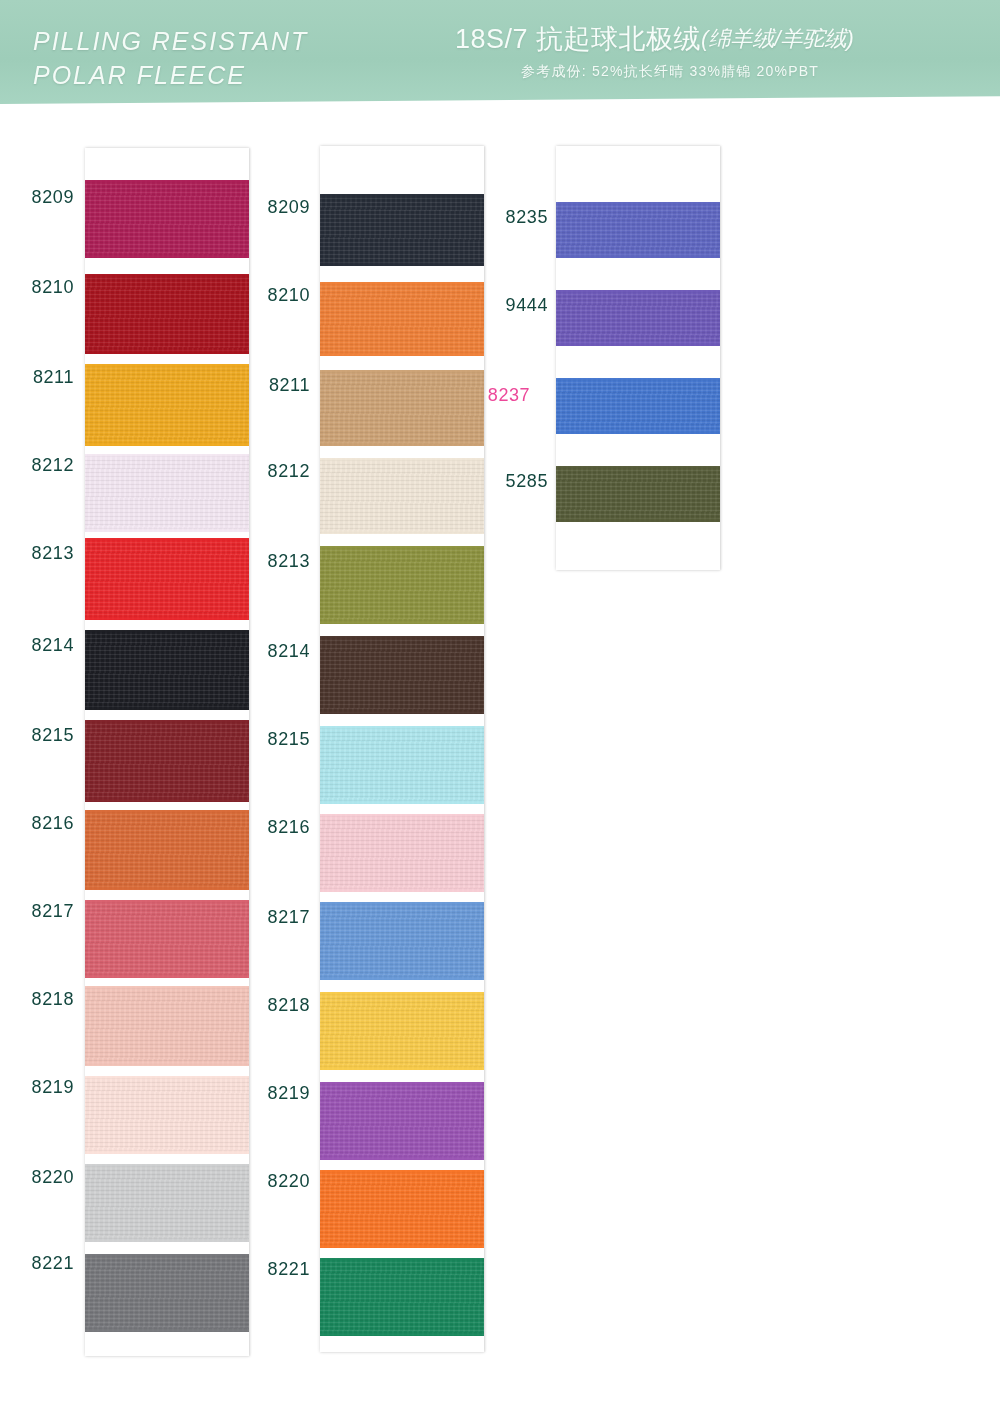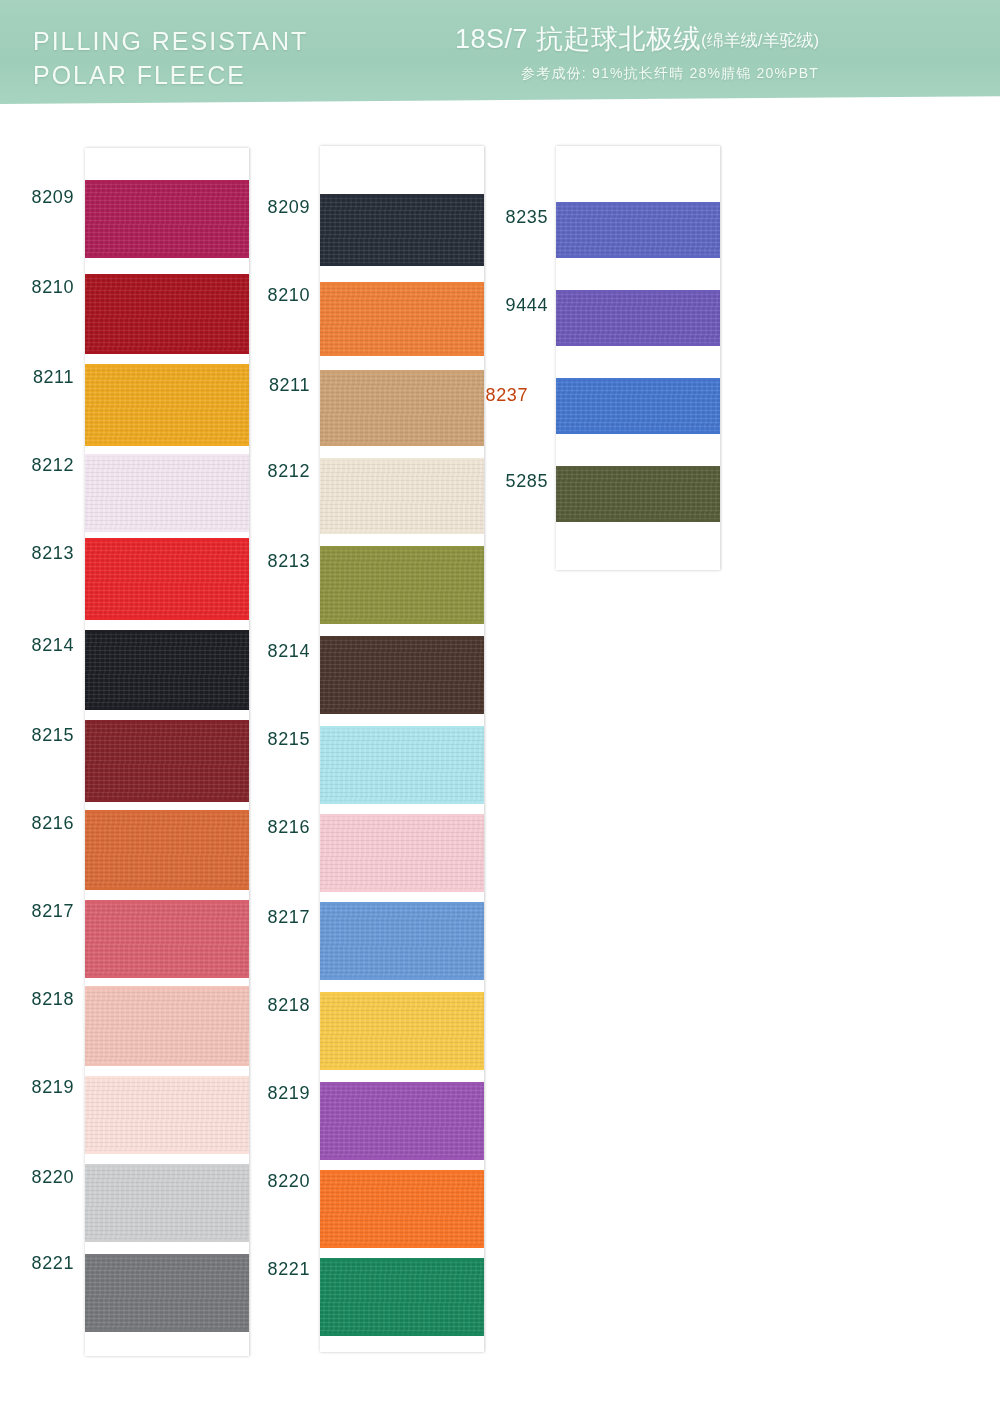--- a/index.html
+++ b/index.html
@@ -41,41 +41,42 @@
   #header-left {
     position: absolute;
     left: 33px; top: 24px;
     color: #f4fbf7;
     font-size: 25px;
     letter-spacing: 2.0px;
     line-height: 34px;
     font-weight: 400;
     text-shadow: 0 1px 2px rgba(120,160,142,0.45);
   }
-  #header-left .ln { display: block; white-space: nowrap; }
+  #header-left .ln { display: block; white-space: nowrap; font-style: italic; }
 
   #header-right {
     position: absolute;
     left: 455px; top: 22px;
     width: 520px;
     color: #f6fcf9;
     text-align: left;
   }
   #brand-line {
     font-size: 27px;
     line-height: 34px;
     font-weight: 500;
     letter-spacing: 0.5px;
     white-space: nowrap;
     text-shadow: 0 1px 2px rgba(120,160,142,0.4);
   }
   #brand-line .paren {
-    font-size: 17px;
+    font-size: 22px;
     letter-spacing: 0px;
     vertical-align: 2px;
+    font-style: italic;
   }
   #compo-line {
     margin-top: 6px;
     margin-left: 66px;
     font-size: 14px;
     line-height: 19px;
     letter-spacing: 1.2px;
     white-space: nowrap;
     color: #f2faf6;
     text-shadow: 0 1px 2px rgba(120,160,142,0.4);
@@ -156,21 +157,21 @@
 
   <div id="header-band">
     <div id="header-left">
       <span class="ln">PILLING RESISTANT</span>
       <span class="ln">POLAR FLEECE</span>
     </div>
     <div id="header-right">
       <div id="brand-line">
         <span>18S/7 抗起球北极绒</span><span class="paren">(绵羊绒/羊驼绒)</span>
       </div>
-      <div id="compo-line">参考成份: 91%抗长纤晴  28%腈锦  20%PBT</div>
+      <div id="compo-line">参考成份: 52%抗长纤晴  33%腈锦  20%PBT</div>
     </div>
   </div>
 
   <div id="cards-root">
       <div class="card" style="left: 85px; top: 148px; width: 164px; height: 1208px; background: rgb(255, 255, 255);">
         <div class="swatch" style="top: 32px; height: 78px; background: rgb(173, 31, 87);">
           <div class="fib"></div>
           <div class="fib2"></div>
           <div class="fuzz-top" style="background: rgb(173, 31, 87);"></div>
           <div class="fuzz-bot" style="background: rgb(173, 31, 87);"></div>
@@ -375,17 +376,17 @@
         </div>
         <div class="swatch" style="top: 320px; height: 56px; background: rgb(86, 92, 57);">
           <div class="fib"></div>
           <div class="fib2"></div>
           <div class="fuzz-top" style="background: rgb(86, 92, 57);"></div>
           <div class="fuzz-bot" style="background: rgb(86, 92, 57);"></div>
         </div>
       </div>
       <div class="label" style="top: 207px; left: 486px; width: 62px; color: rgb(20, 71, 63);">8235</div>
       <div class="label" style="top: 295px; left: 486px; width: 62px; color: rgb(20, 71, 63);">9444</div>
-      <div class="label" style="top: 385px; left: 466px; width: 62px; color: #c2410c;">8237</div>
+      <div class="label" style="top: 385px; left: 478px; width: 62px; color: #ec4899; text-align: center;">8237</div>
       <div class="label" style="top: 471px; left: 486px; width: 62px; color: rgb(20, 71, 63);">5285</div>
     </div>
 
 </div>
 
 </body></html>

